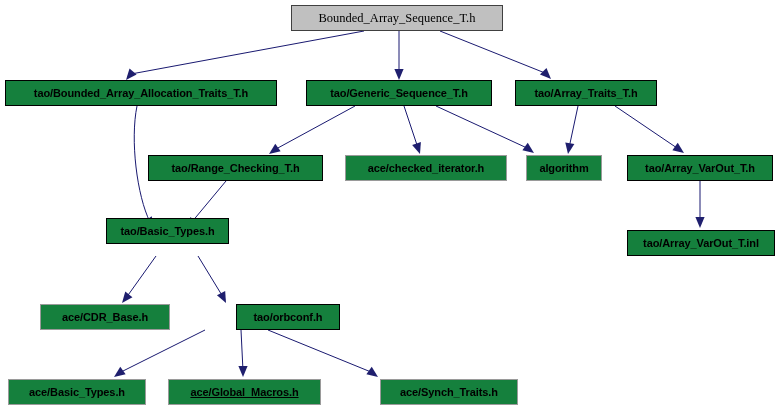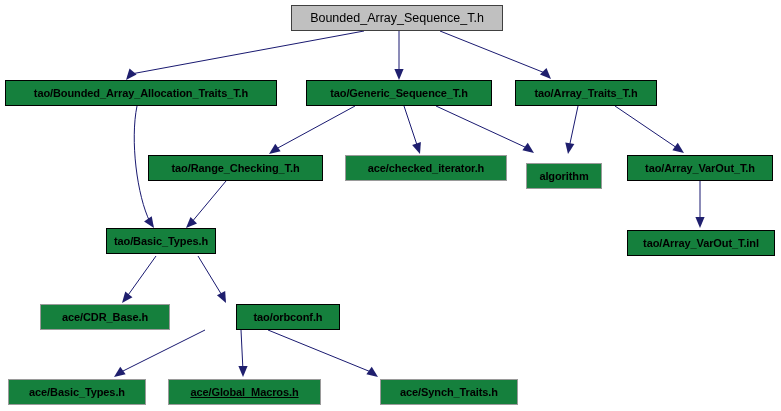--- a/index.html
+++ b/index.html
@@ -41,20 +41,21 @@
   }
   .node.external {
     border: 1px solid #9a9a9a;
   }
   .node.root {
     background: #c0c0c0;
     border: 1px solid #404040;
     font-weight: normal;
     font-size: 12.5px;
     letter-spacing: 0px;
+    font-family: Liberation Serif, serif;
   }
   .node-label {
     display: block;
     line-height: 1;
   }
 </style>
 </head>
 <body>
 
 <div id="graph-canvas">
@@ -135,27 +136,27 @@
     </div>
     <div class="node" style="left: 515px; top: 80px; width: 142px; height: 26px;">
       <span class="node-label">tao/Array_Traits_T.h</span>
     </div>
     <div class="node" style="left: 148px; top: 155px; width: 175px; height: 26px;">
       <span class="node-label">tao/Range_Checking_T.h</span>
     </div>
     <div class="node external" style="left: 345px; top: 155px; width: 162px; height: 26px; text-align: center;">
       <span class="node-label">ace/checked_iterator.h</span>
     </div>
-    <div class="node external" style="left: 526px; top: 155px; width: 76px; height: 26px; margin-top: 8px;">
+    <div class="node external" style="left: 526px; top: 155px; width: 76px; height: 26px;">
       <span class="node-label">algorithm</span>
     </div>
     <div class="node" style="left: 627px; top: 155px; width: 146px; height: 26px;">
       <span class="node-label">tao/Array_VarOut_T.h</span>
     </div>
-    <div class="node" style="left: 106px; top: 228px; width: 110px; height: 26px;">
+    <div class="node" style="left: 106px; top: 218px; width: 123px; height: 26px;">
       <span class="node-label">tao/Basic_Types.h</span>
     </div>
     <div class="node" style="left: 627px; top: 230px; width: 148px; height: 26px;">
       <span class="node-label">tao/Array_VarOut_T.inl</span>
     </div>
     <div class="node external" style="left: 40px; top: 304px; width: 130px; height: 26px;">
       <span class="node-label">ace/CDR_Base.h</span>
     </div>
     <div class="node" style="left: 188px; top: 304px; width: 104px; height: 26px; margin-left: 48px;">
       <span class="node-label">tao/orbconf.h</span>

